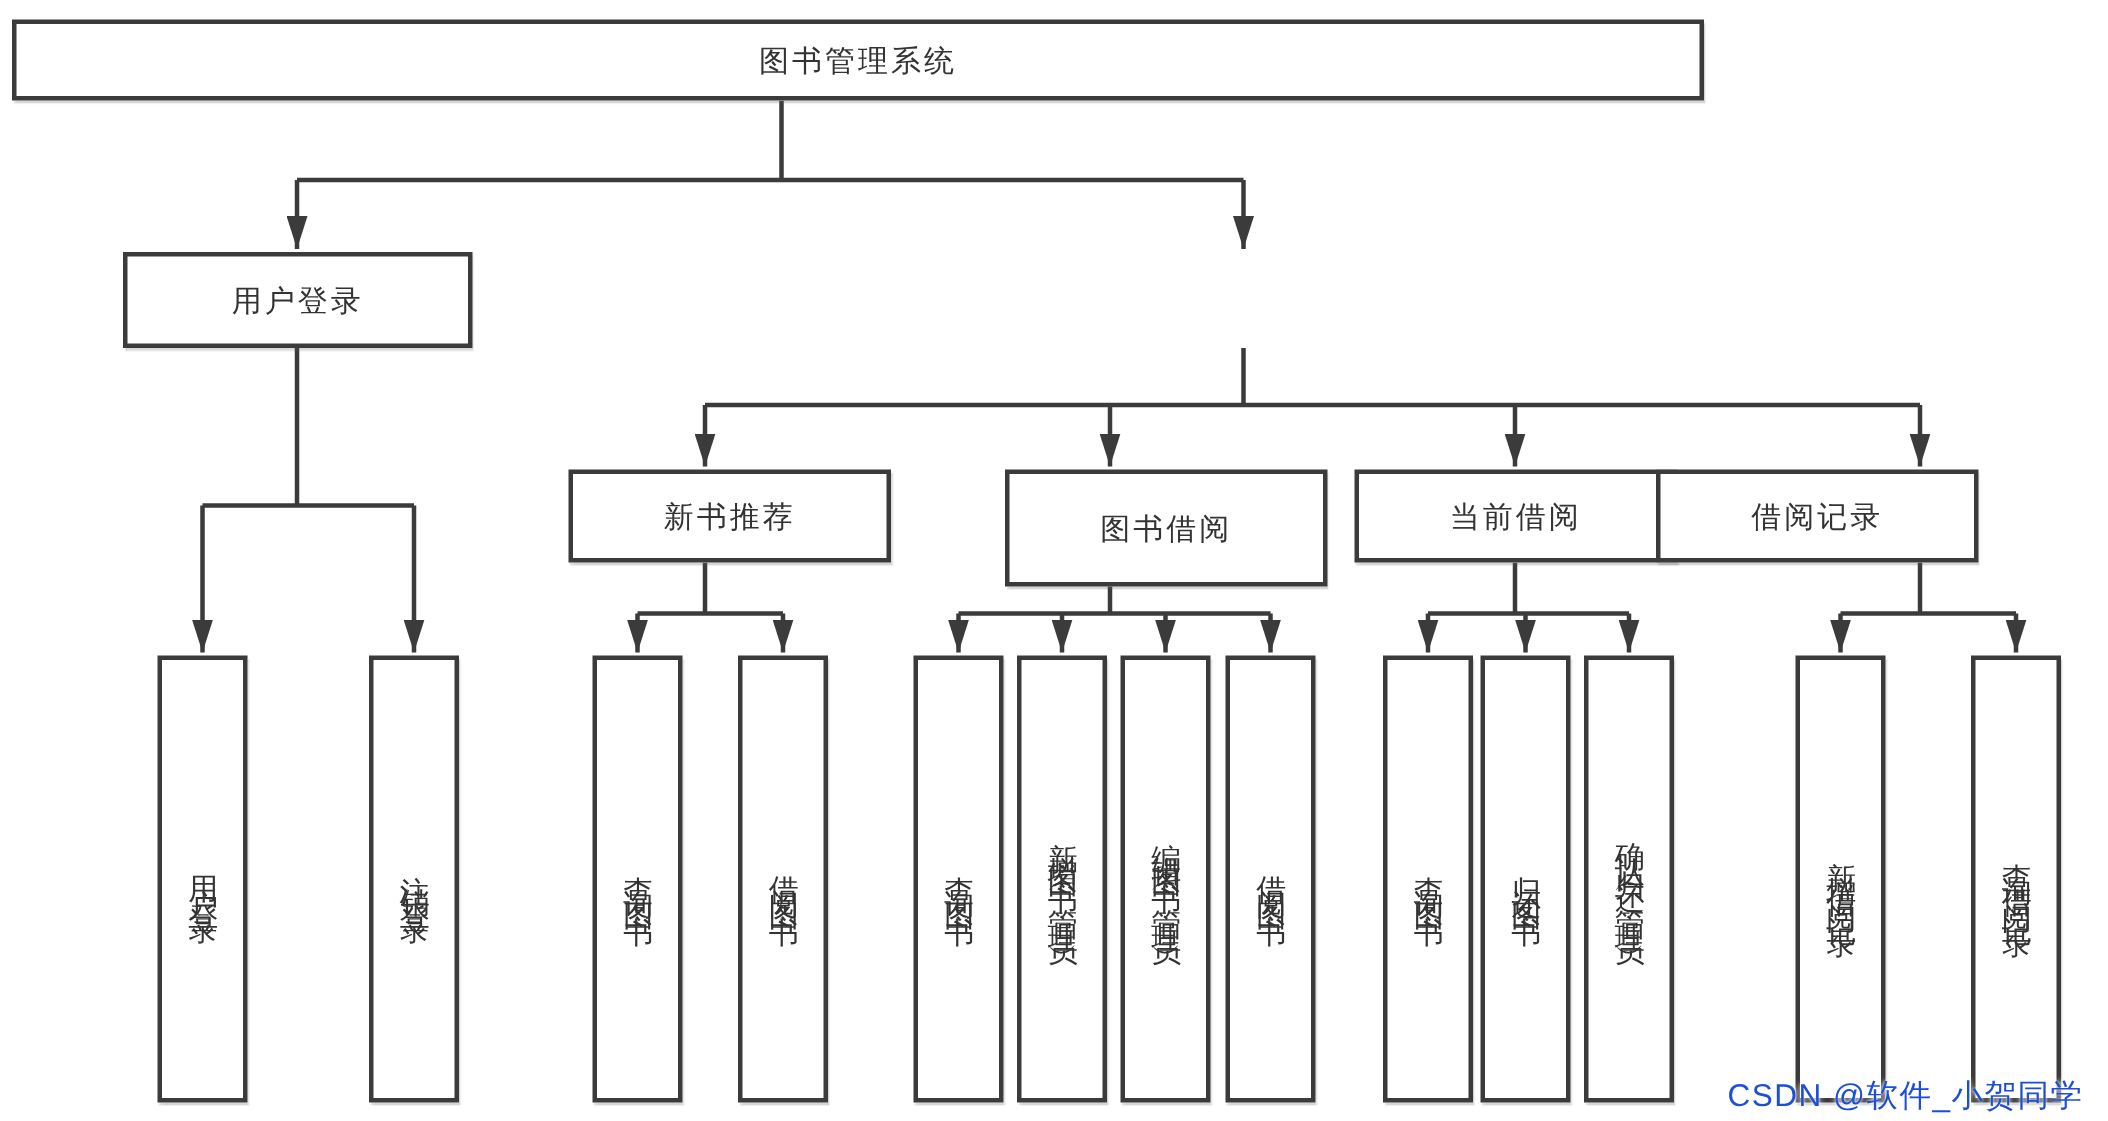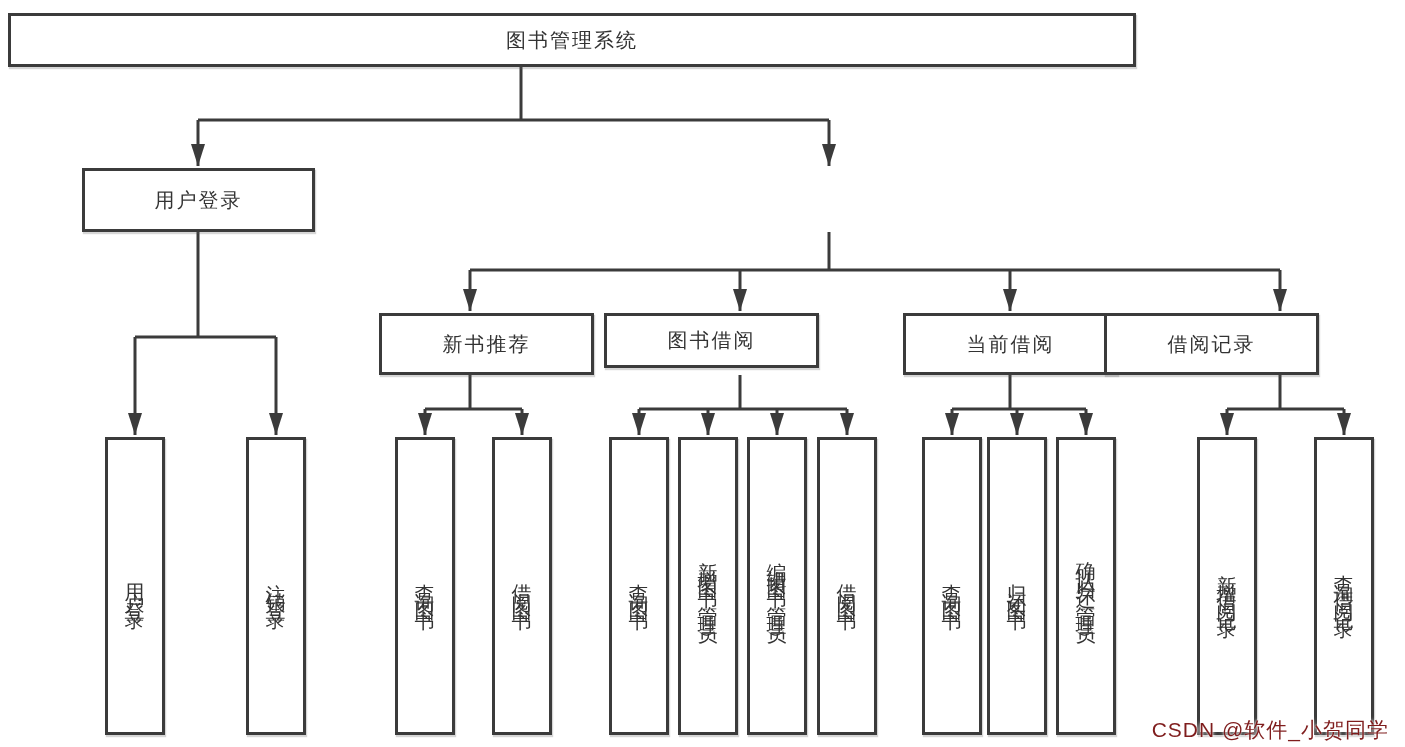--- a/index.html
+++ b/index.html
@@ -56,21 +56,21 @@
     font-size: 20px;
     letter-spacing: 9px;
     line-height: 1;
     white-space: nowrap;
   }
   .watermark {
     position: absolute;
     right: 16px;
     bottom: 3px;
     font-size: 21px;
-    color: #7f1d1d;
+    color: #1d4ed8;
     letter-spacing: 1px;
     z-index: 3;
     text-shadow: 0 0 2px #ffffff, 0 0 4px #ffffff;
   }
 </style>
 </head>
 <body>
 
 <div id="canvas">
 
@@ -128,21 +128,21 @@
     <span>图书管理系统</span>
   </div>
 
   <div class="node" style="left:82px; top:168px; width:233px; height:64px;">
     <span>用户登录</span>
   </div>
 
   <div class="node" style="left:363px; top:313px; width:215px; height:62px;margin-left:16px;">
     <span>新书推荐</span>
   </div>
-  <div class="node" style="left:604px; top:313px; width:215px; height:55px;">
+  <div class="node" style="left:670px; top:313px; width:215px; height:78px;">
     <span>图书借阅</span>
   </div>
   <div class="node" style="left:903px; top:313px; width:215px; height:62px;">
     <span>当前借阅</span>
   </div>
   <div class="node" style="left:1104px; top:313px; width:215px; height:62px;">
     <span>借阅记录</span>
   </div>
 
   <div class="leaf" style="left:105px;">

